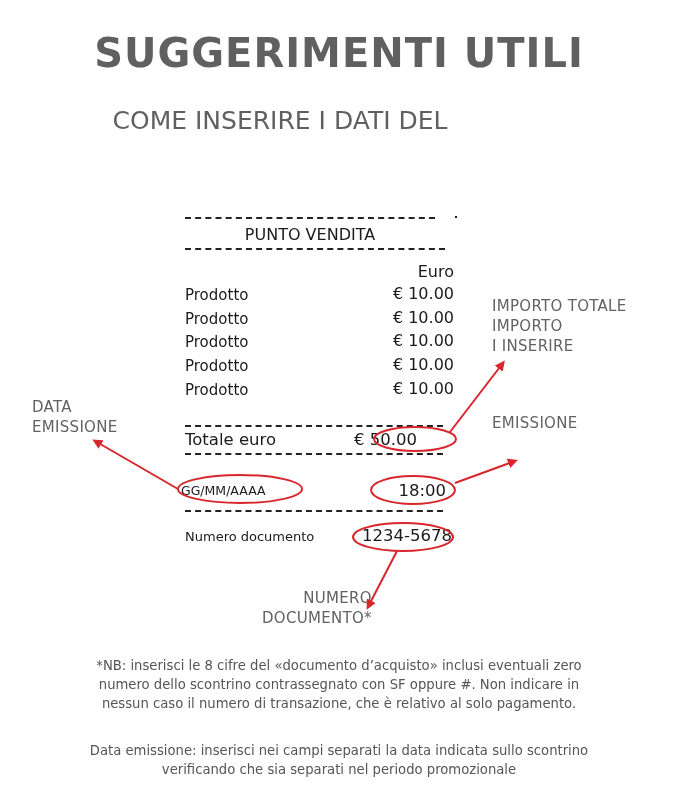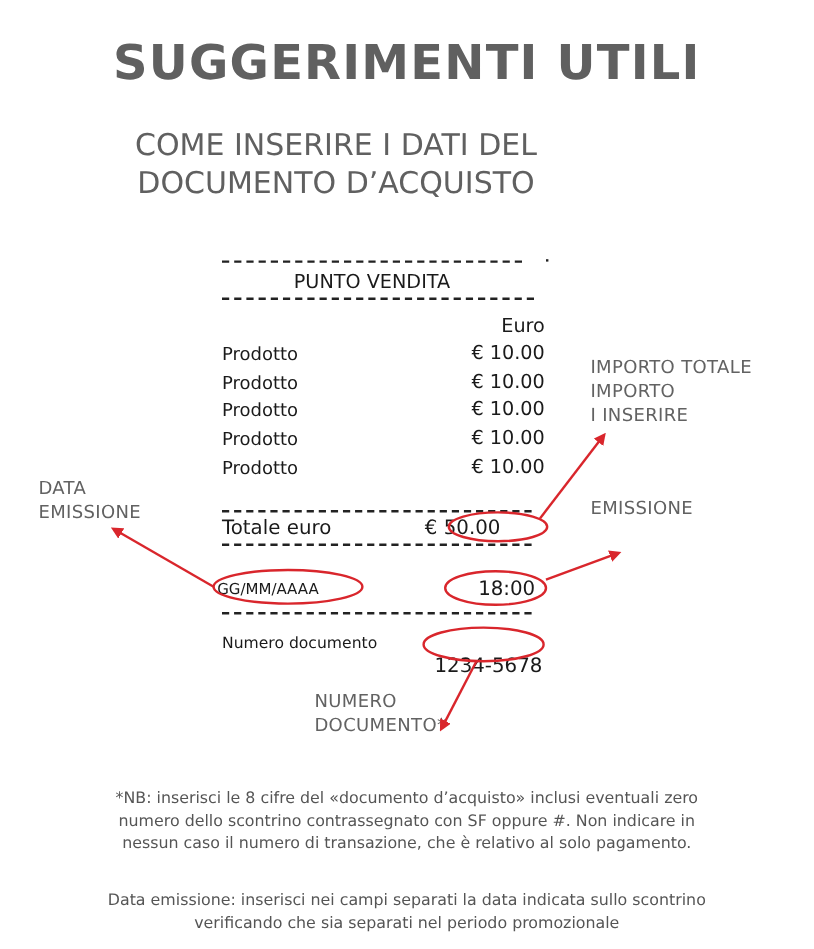--- a/index.html
+++ b/index.html
@@ -12,21 +12,20 @@
   .label { font-size: 15px; line-height: 20px; color: #626262; letter-spacing: 0.3px; }
   .note { left: 20px; width: 638px; text-align: center; font-size: 13.2px; line-height: 19px; color: #555; }
   svg.overlay { position: absolute; left: 0; top: 0; }
 </style>
 </head>
 <body>
 
 <div class="abs title">SUGGERIMENTI UTILI</div>
 <div class="abs subtitle">
   <div>COME INSERIRE I DATI DEL</div>
-  <div>DOCUMENTO D’ACQUISTO</div>
 </div>
 
 <div class="abs dash" style="left:185px; top:217px; width:250px;"></div>
 <div class="abs" style="left:455px; top:216px; width:2px; height:2px; background:#222;"></div>
 <div class="abs receipt-text" style="left:185px; width:250px; top:225px; text-align:center; font-size:16px;">PUNTO VENDITA</div>
 <div class="abs dash" style="left:185px; top:248px; width:260px;"></div>
 
 <div class="abs receipt-text" style="left:380px; width:74px; top:262px; text-align:right; font-size:16px;">Euro</div>
 
 <div class="abs receipt-text" style="left:185px; top:286px;">Prodotto</div>
@@ -43,35 +42,35 @@
 <div class="abs dash" style="left:185px; top:425px; width:258px;"></div>
 <div class="abs receipt-text" style="left:185px; top:430px; font-size:16.5px;">Totale euro</div>
 <div class="abs receipt-text" style="left:354px; width:100px; top:430px; text-align:left; font-size:16.5px;">€ 50.00</div>
 <div class="abs dash" style="left:185px; top:453px; width:258px;"></div>
 
 <div class="abs receipt-text" style="left:181px; top:483px; font-size:12.5px;">GG/MM/AAAA</div>
 <div class="abs receipt-text" style="left:380px; width:66px; top:481px; text-align:right; font-size:16.5px;">18:00</div>
 
 <div class="abs dash" style="left:185px; top:510px; width:258px;"></div>
 <div class="abs receipt-text" style="left:185px; top:529px; font-size:13px;">Numero documento</div>
-<div class="abs receipt-text" style="left:356px; width:96px; top:526px; text-align:right; font-size:16.5px;margin-top:19px;">1234-5678</div>
+<div class="abs receipt-text" style="left:356px; width:96px; top:526px; text-align:right; font-size:16.5px;">1234-5678</div>
 
 <div class="abs label" style="left:492px; top:296px;">
   <div>IMPORTO TOTALE</div>
   <div>IMPORTO</div>
   <div>I INSERIRE</div>
 </div>
 <div class="abs label" style="left:32px; top:397px;">
   <div>DATA</div>
   <div>EMISSIONE</div>
 </div>
 <div class="abs label" style="left:492px; top:413px;">
   <div>EMISSIONE</div>
 </div>
-<div class="abs label" style="left:262px; top:574px;">
+<div class="abs label" style="left:262px; top:588px;text-align:right;">
   <div>NUMERO</div>
   <div>DOCUMENTO*</div>
 </div>
 
 <svg class="overlay" width="678" height="791">
   <defs>
     <marker id="ah" markerWidth="10" markerHeight="10" refX="7" refY="5" orient="auto" markerUnits="userSpaceOnUse">
       <path d="M0,0 L10,5 L0,10 z" fill="#d9262c"></path>
     </marker>
   </defs>

